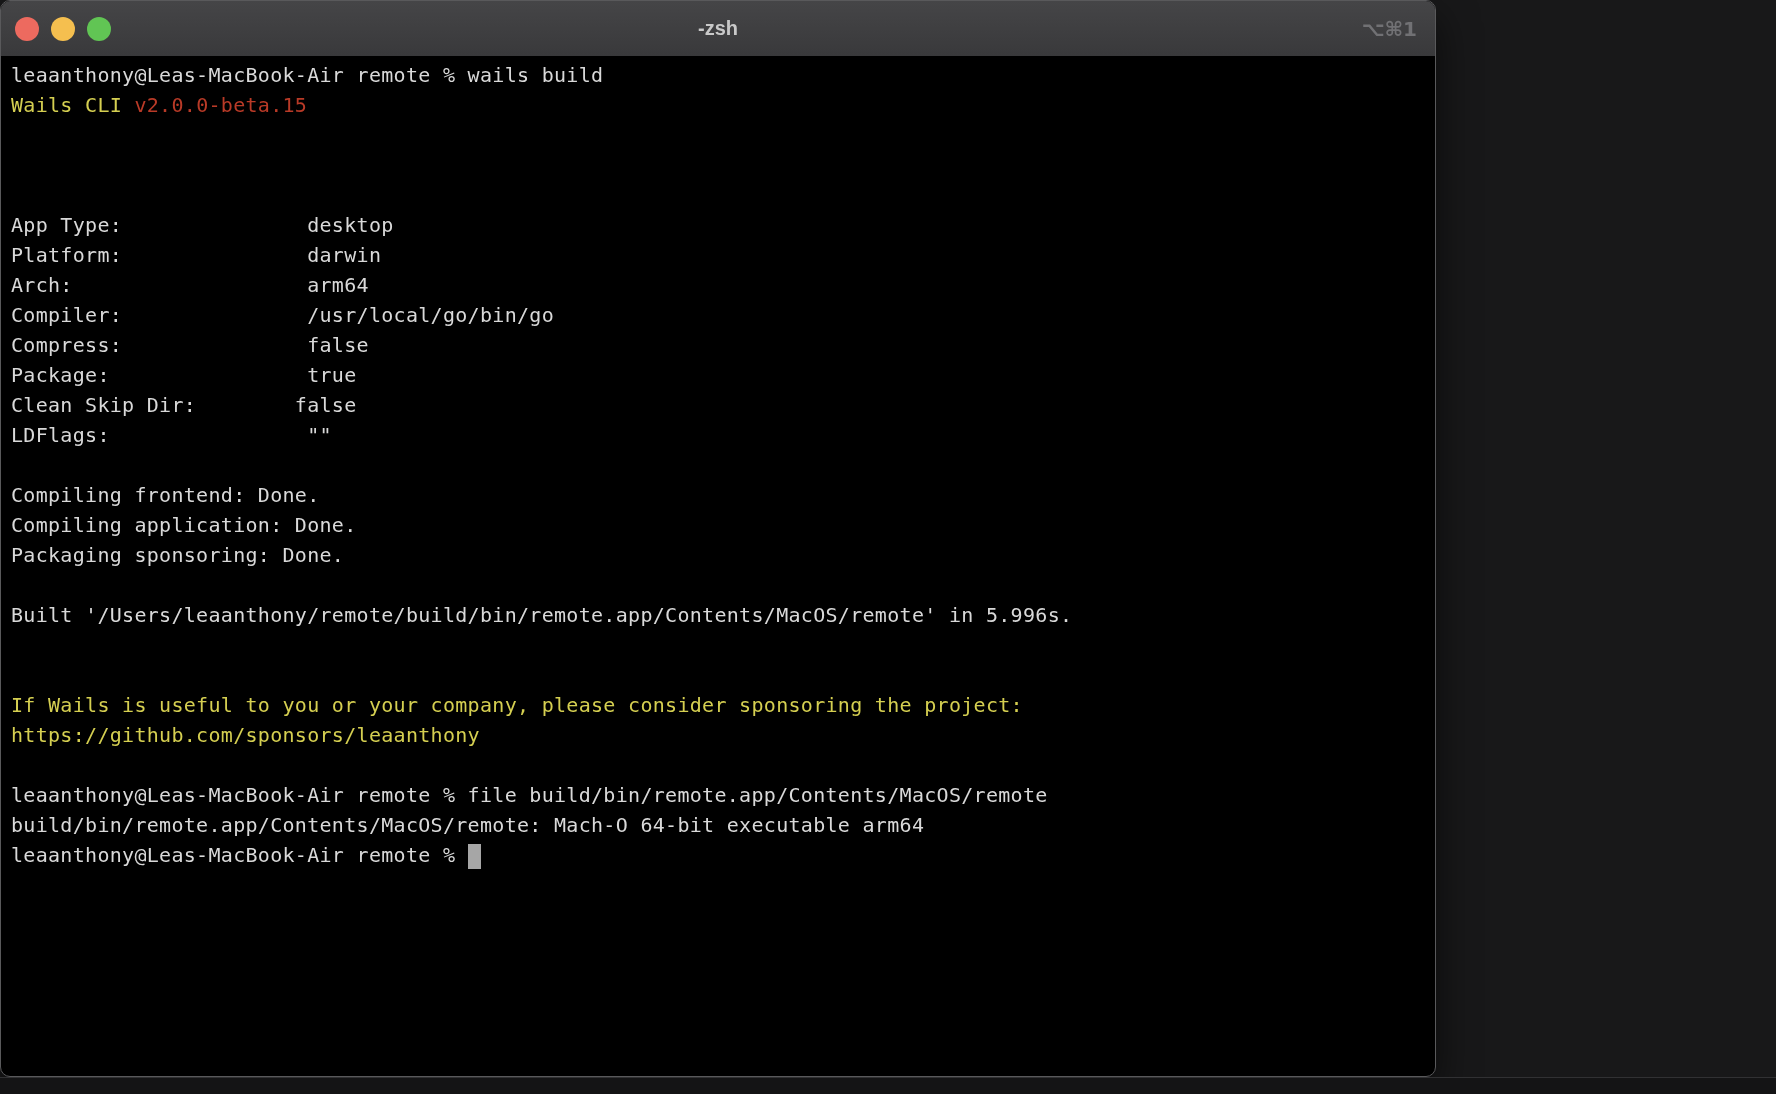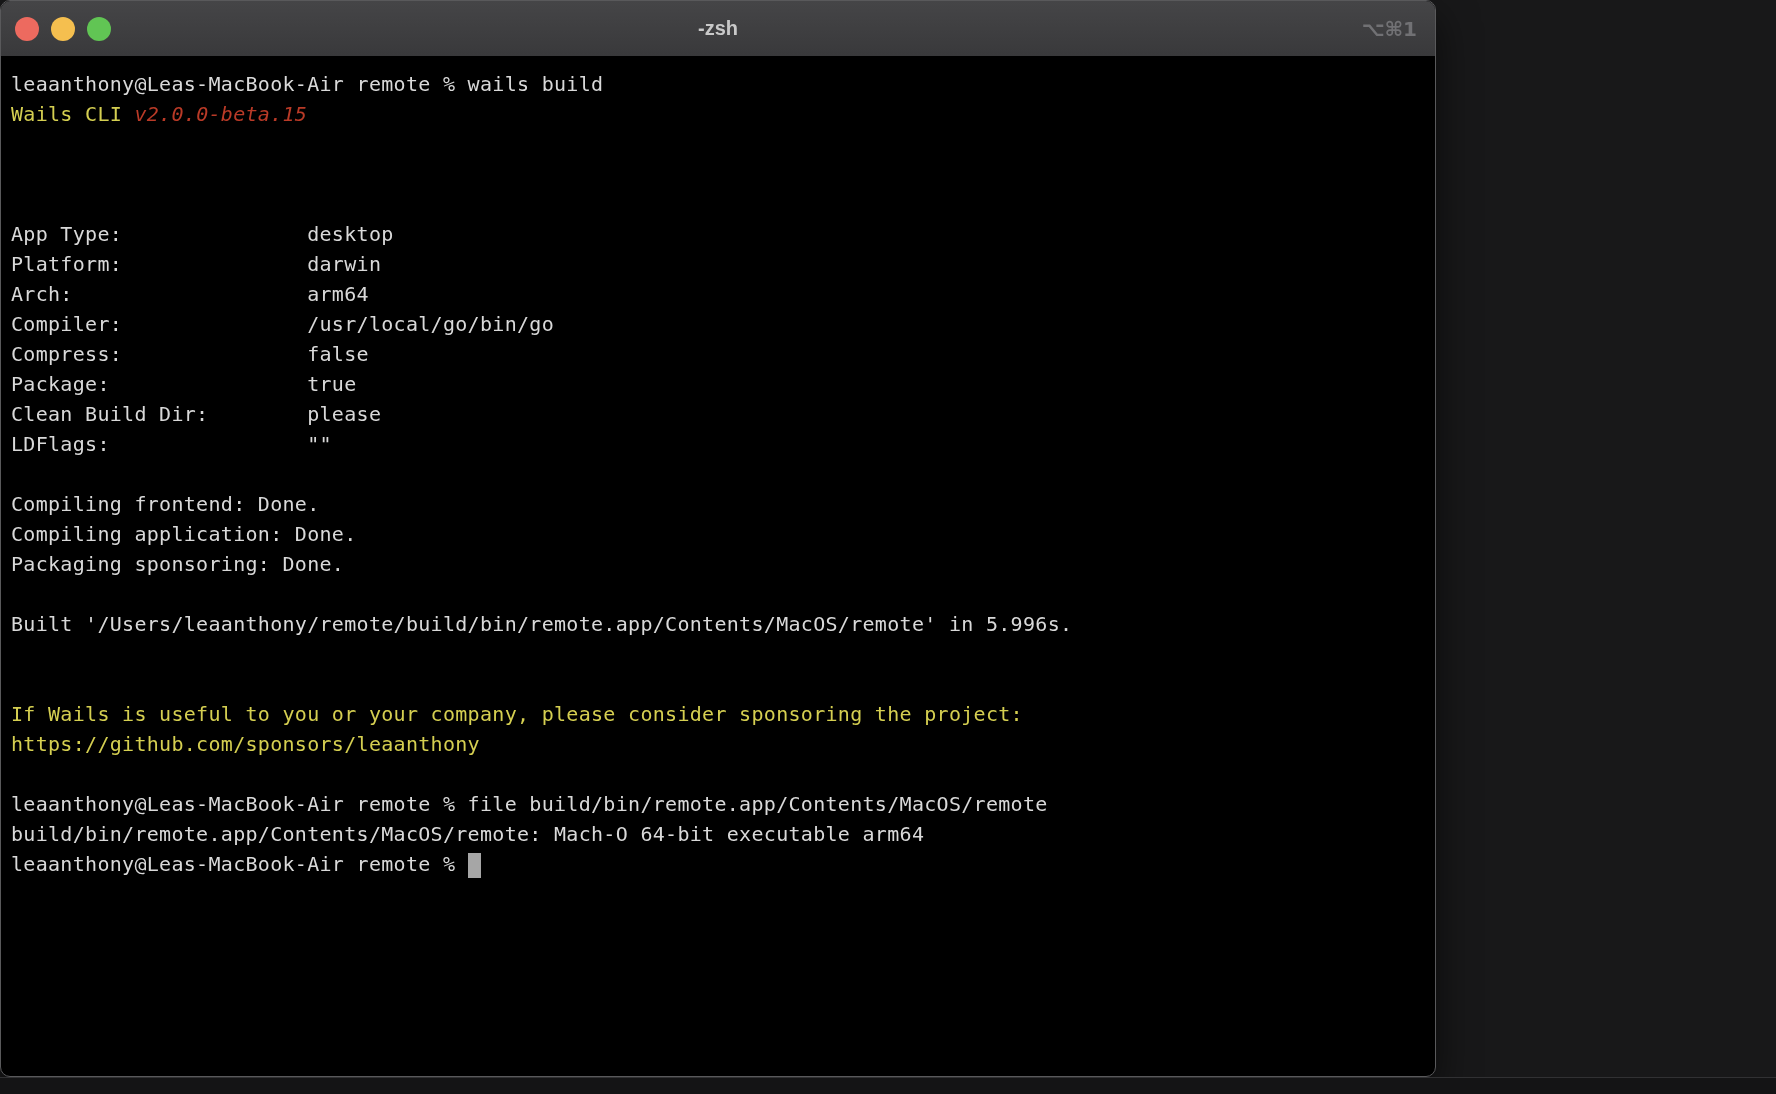--- a/index.html
+++ b/index.html
@@ -58,34 +58,34 @@
   .titlebar-shortcut{
     position:absolute;
     right:18px;
     font-weight:bold;
     font-size:20px;
     color:var(--c-shortcut);
     font-family:"DejaVu Sans",sans-serif;
   }
   .screen{
     background:var(--c-term-bg);
-    padding:12px 10px;
+    padding:3px 10px;
     font-family:"DejaVu Sans Mono",monospace;
     font-size:20px;
     line-height:30px;
     letter-spacing:0.3px;
     color:var(--c-default);
   }
   .line{
     height:30px;
     white-space:pre;
   }
   .seg-default{color:var(--c-default);}
   .seg-yellow{color:var(--c-yellow);}
-  .seg-red{color:var(--c-red);font-style:italic;}
+  .seg-red{color:var(--c-red);}
   .cursor{
     display:inline-block;
     width:13px;
     height:25px;
     background:var(--c-cursor);
     vertical-align:text-bottom;
     margin-bottom:-2px;
   }
   .desk-strip{
     position:absolute;
@@ -113,21 +113,21 @@
       <div class="line"><span class="seg-yellow">Wails CLI </span><span class="seg-red">v2.0.0-beta.15</span></div>
       <div class="line"></div>
       <div class="line"></div>
       <div class="line"></div>
       <div class="line"><span class="seg-default">App Type:               desktop</span></div>
       <div class="line"><span class="seg-default">Platform:               darwin</span></div>
       <div class="line"><span class="seg-default">Arch:                   arm64</span></div>
       <div class="line"><span class="seg-default">Compiler:               /usr/local/go/bin/go</span></div>
       <div class="line"><span class="seg-default">Compress:               false</span></div>
       <div class="line"><span class="seg-default">Package:                true</span></div>
-      <div class="line"><span class="seg-default">Clean Build Dir:        please</span></div>
+      <div class="line"><span class="seg-default">Clean Skip Dir:        false</span></div>
       <div class="line"><span class="seg-default">LDFlags:                ""</span></div>
       <div class="line"></div>
       <div class="line"><span class="seg-default">Compiling frontend: Done.</span></div>
       <div class="line"><span class="seg-default">Compiling application: Done.</span></div>
       <div class="line"><span class="seg-default">Packaging sponsoring: Done.</span></div>
       <div class="line"></div>
       <div class="line"><span class="seg-default">Built '/Users/leaanthony/remote/build/bin/remote.app/Contents/MacOS/remote' in 5.996s.</span></div>
       <div class="line"></div>
       <div class="line"></div>
       <div class="line"><span class="seg-yellow">If Wails is useful to you or your company, please consider sponsoring the project:</span></div>

